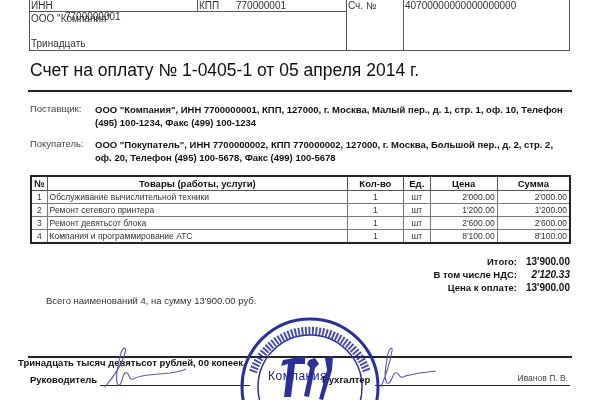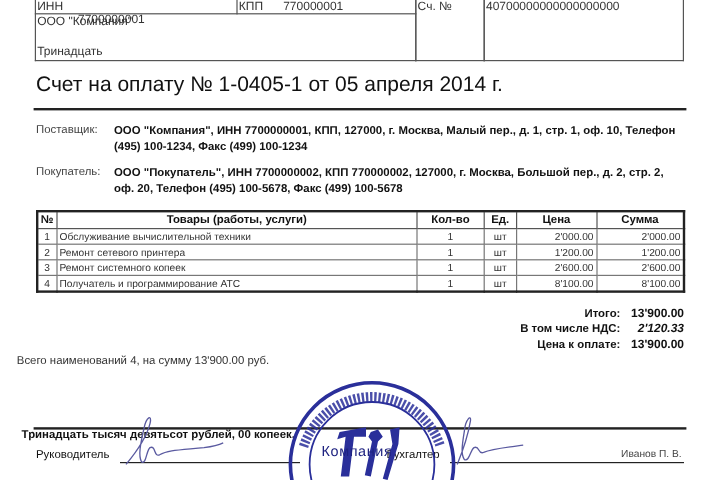--- a/index.html
+++ b/index.html
@@ -20,24 +20,24 @@
   table.items {
     position: absolute; left: 30px; top: 175px; width: 541px; border-collapse: collapse;
     border: 2px solid #222; font-size: 8.5px; color: #333;
   }
   table.items th { font-weight: bold; color: #111; font-size: 9.5px; height: 13px; padding: 0 2px; border: 1px solid #555; }
   table.items td { height: 12px; padding: 0 2px; border: 1px solid #777; white-space: nowrap; }
   table.items td.c { text-align: center; }
   table.items td.r { text-align: right; }
   .tot-label { position: absolute; right: 83px; font-size: 9.5px; font-weight: bold; color: #111; text-align: right; white-space: nowrap; }
   .tot-val { position: absolute; right: 30px; font-size: 10px; font-weight: bold; color: #111; text-align: right; white-space: nowrap; }
-  .summary { position: absolute; left: 14px; top: 295px; font-size: 9.5px; color: #333; white-space: nowrap; }
+  .summary { position: absolute; left: 46px; top: 295px; font-size: 9.5px; color: #333; white-space: nowrap; }
   .words { position: absolute; left: 18px; top: 309px; font-size: 9.5px; font-weight: bold; color: #111; white-space: nowrap; margin-top: 48px; }
   .sig-line { position: absolute; height: 1.5px; background: #222; }
-  .sig-label { position: absolute; font-size: 9.5px; font-weight: normal; color: #111; white-space: nowrap; }
+  .sig-label { position: absolute; font-size: 9.5px; font-weight: bold; color: #111; white-space: nowrap; }
   .sig-name { position: absolute; font-size: 8.5px; color: #444; white-space: nowrap; }
 </style>
 </head>
 <body>
 
 <div>
   <div class="bank-box" style="left:29px; top:0; width:318px; height:51px;"></div>
   <div class="abs" style="left:29px; top:11px; width:318px; height:1px; background:#555;"></div>
   <div class="abs" style="left:197px; top:0; width:1px; height:12px; background:#555;"></div>
   <span class="abs txt11" style="left:31px; top:0;">ИНН</span>
@@ -92,29 +92,29 @@
     <tr>
       <td class="c">2</td>
       <td>Ремонт сетевого принтера</td>
       <td class="c">1</td>
       <td class="c">шт</td>
       <td class="r">1'200.00</td>
       <td class="r">1'200.00</td>
     </tr>
     <tr>
       <td class="c">3</td>
-      <td>Ремонт системного копеек</td>
+      <td>Ремонт девятьсот блока</td>
       <td class="c">1</td>
       <td class="c">шт</td>
       <td class="r">2'600.00</td>
       <td class="r">2'600.00</td>
     </tr>
     <tr>
       <td class="c">4</td>
-      <td>Получатель и программирование АТС</td>
+      <td>Компания и программирование АТС</td>
       <td class="c">1</td>
       <td class="c">шт</td>
       <td class="r">8'100.00</td>
       <td class="r">8'100.00</td>
     </tr>
   </tbody>
 </table>
 
 <span class="tot-label" style="top:256px;">Итого:</span>
 <span class="tot-val" style="top:256px;">13'900.00</span>

